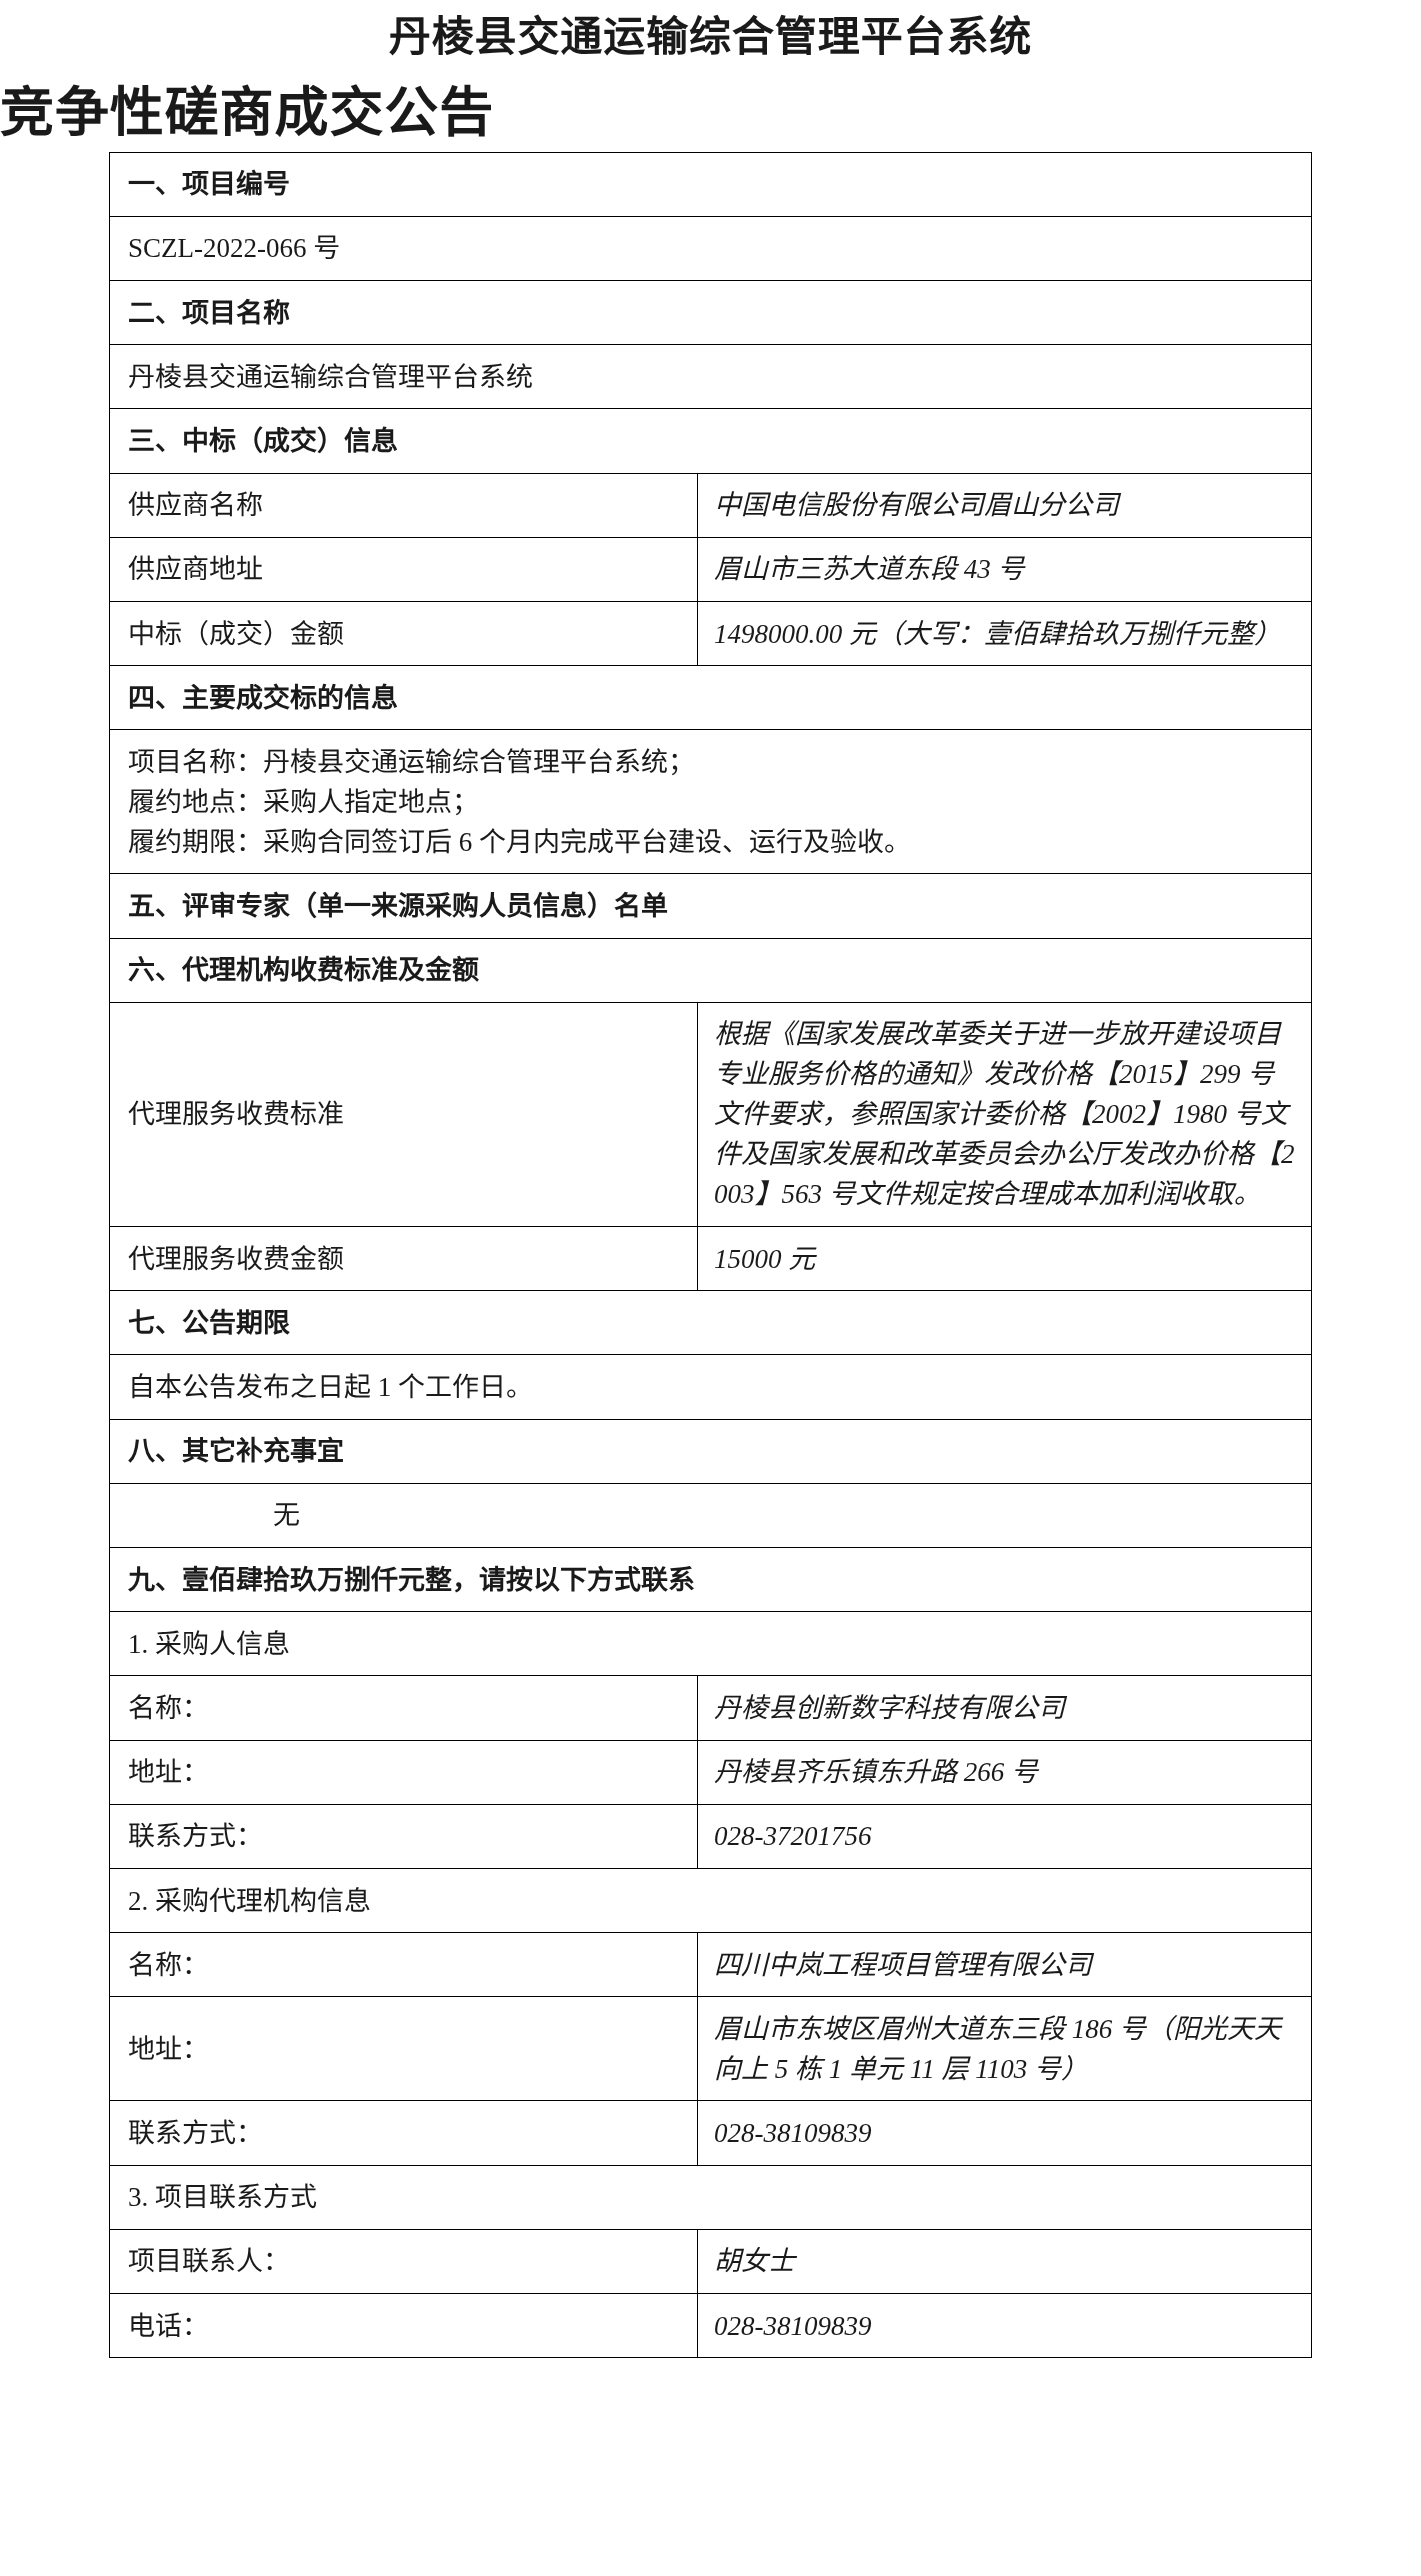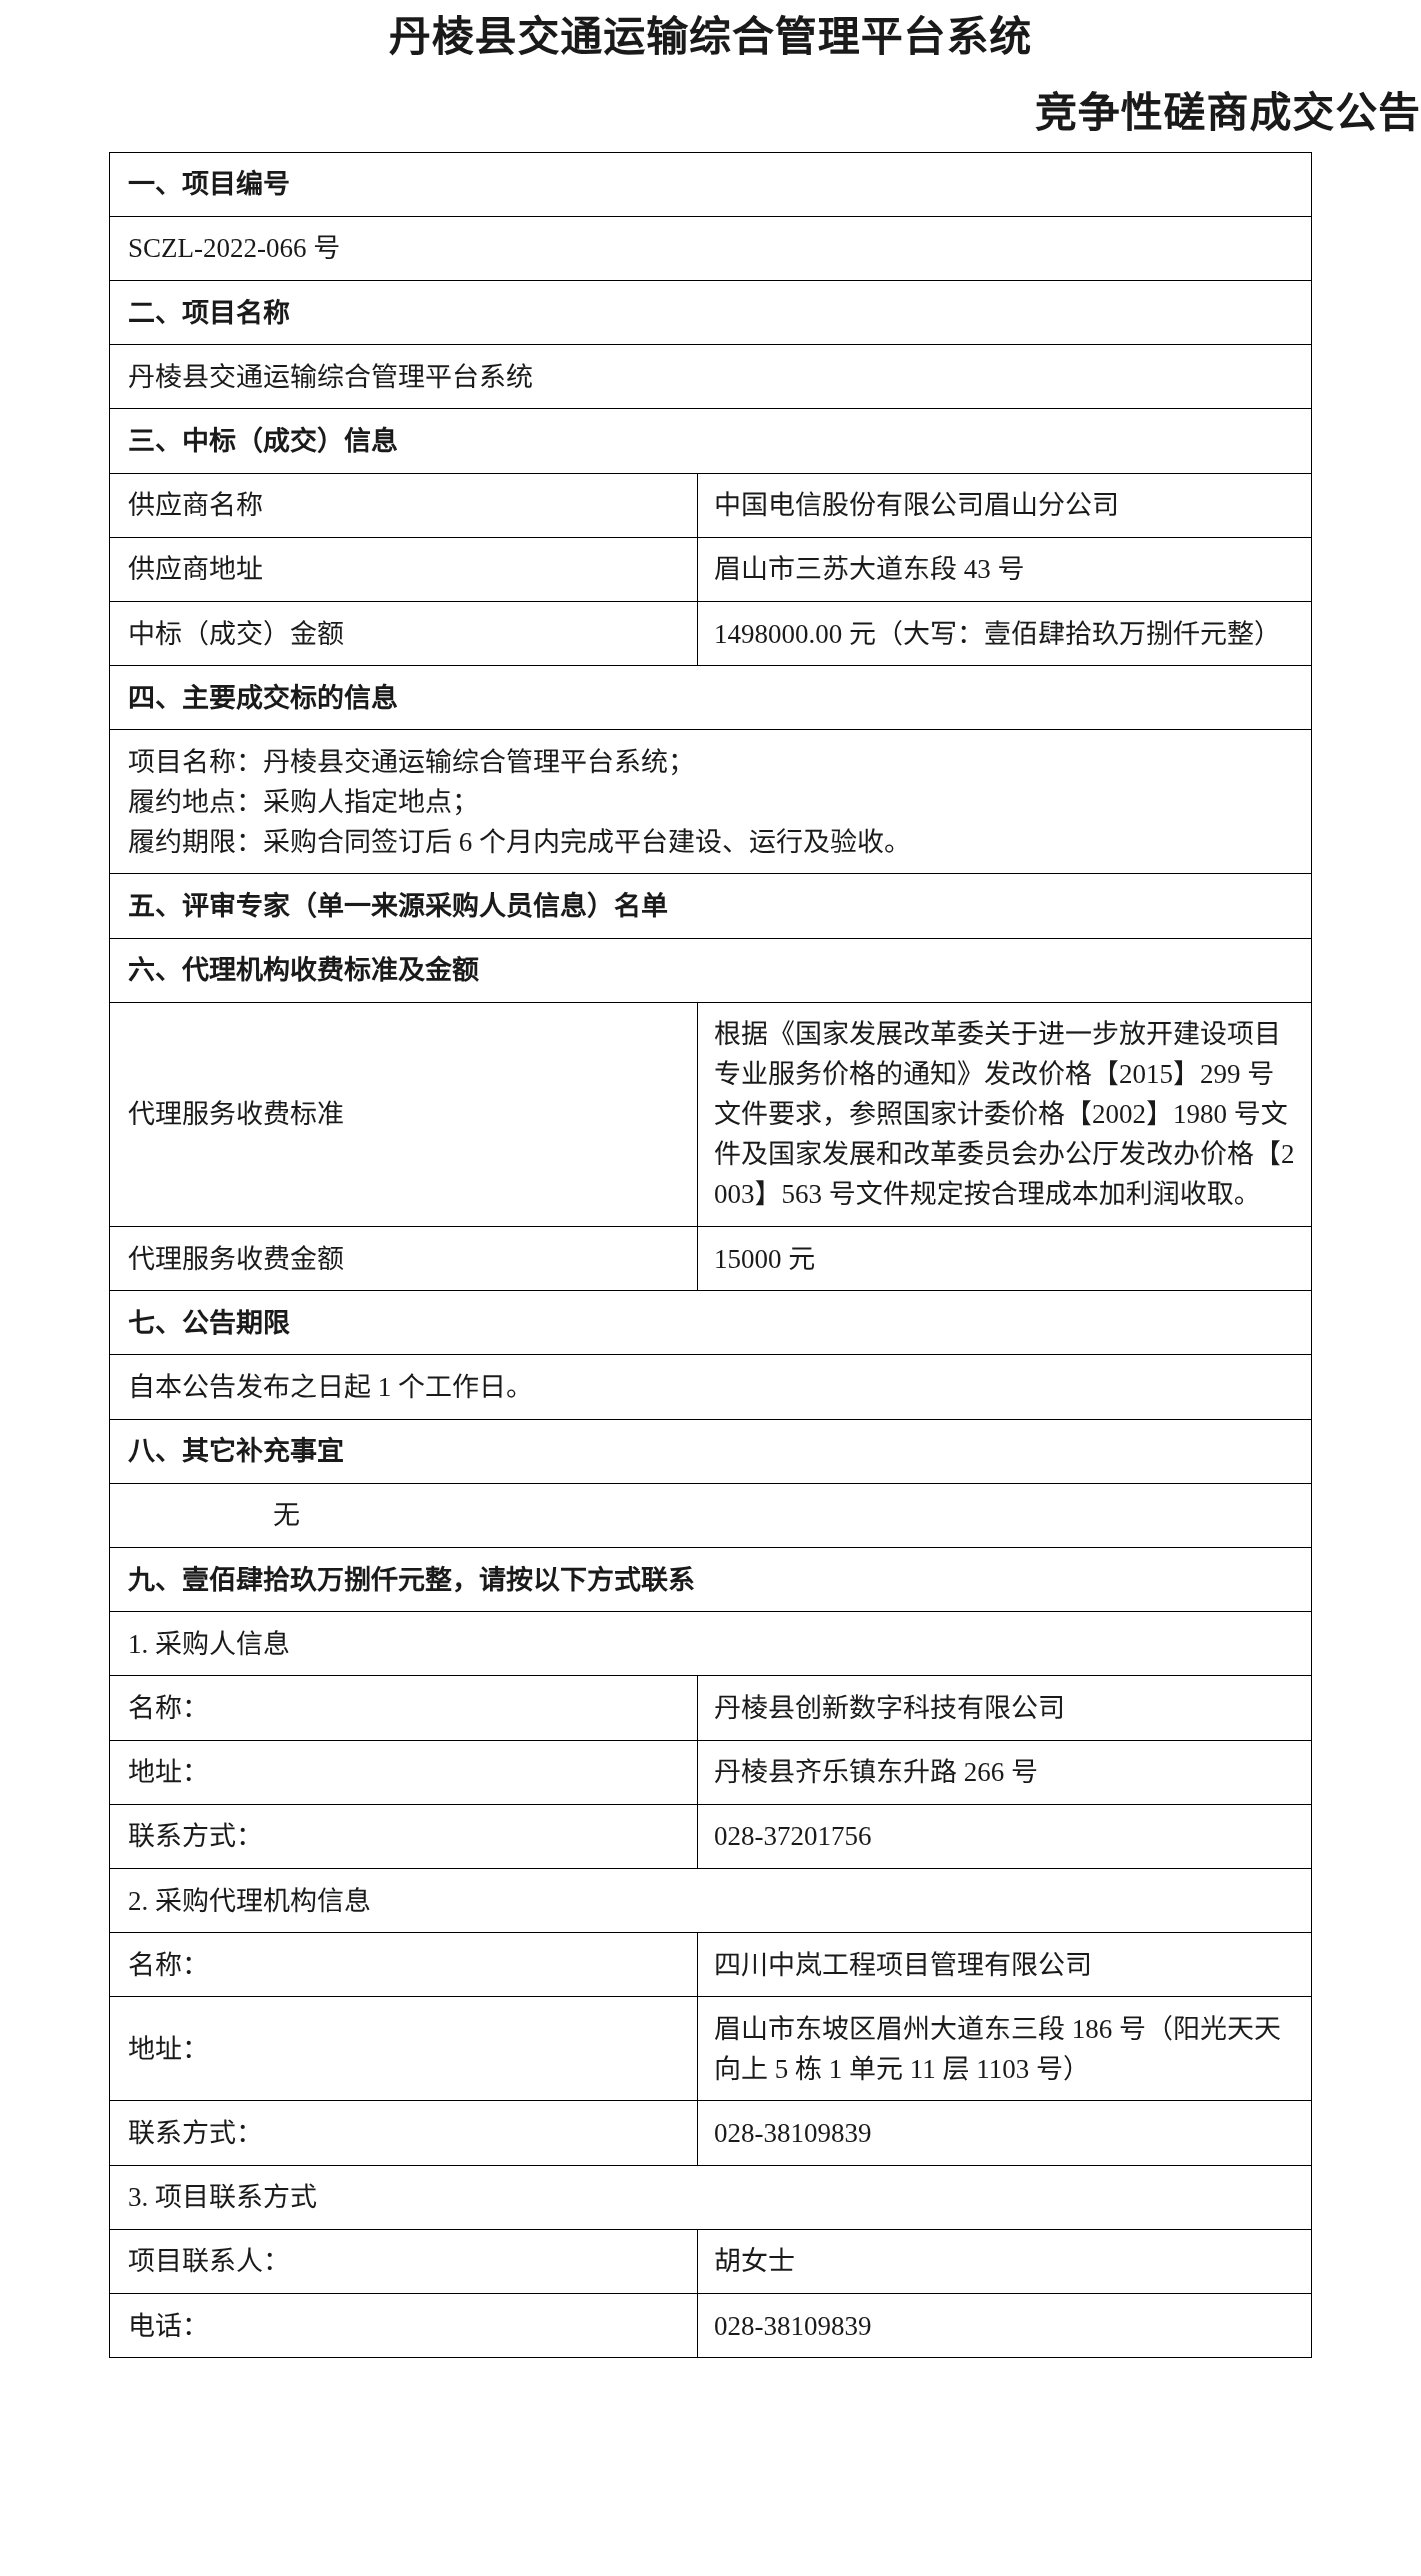--- a/index.html
+++ b/index.html
@@ -17,22 +17,22 @@
   .doc-title {
     margin: 14.3px 0 0 0;
     text-align: center;
     font-size: 42px;
     font-weight: bold;
     line-height: 47px;
     letter-spacing: 0.9px;
   }
   .doc-subtitle {
     margin: 29px 0 0 0;
-    text-align: right;
-    font-size: 42px;
+    text-align: left;
+    font-size: 54px;
     font-weight: bold;
     line-height: 47px;
     letter-spacing: 0.9px;
   }
   table.doc-table {
     border-collapse: collapse;
     table-layout: fixed;
     width: 1202px;
     margin: 14.3px auto 0 auto;
   }
@@ -44,20 +44,21 @@
     line-height: 40px;
     vertical-align: middle;
     padding: 11.6px 12.5px 11.6px 18px;
     word-break: break-all;
   }
   td.section-cell {
     font-weight: bold;
   }
   td.value-cell {
     padding-left: 16px;
+    font-style: italic;
   }
   td.indent-cell {
     text-indent: 145px;
   }
 </style>
 </head>
 <body>
 
 <h1 class="doc-title">丹棱县交通运输综合管理平台系统</h1>
 <h2 class="doc-subtitle">竞争性磋商成交公告</h2>

